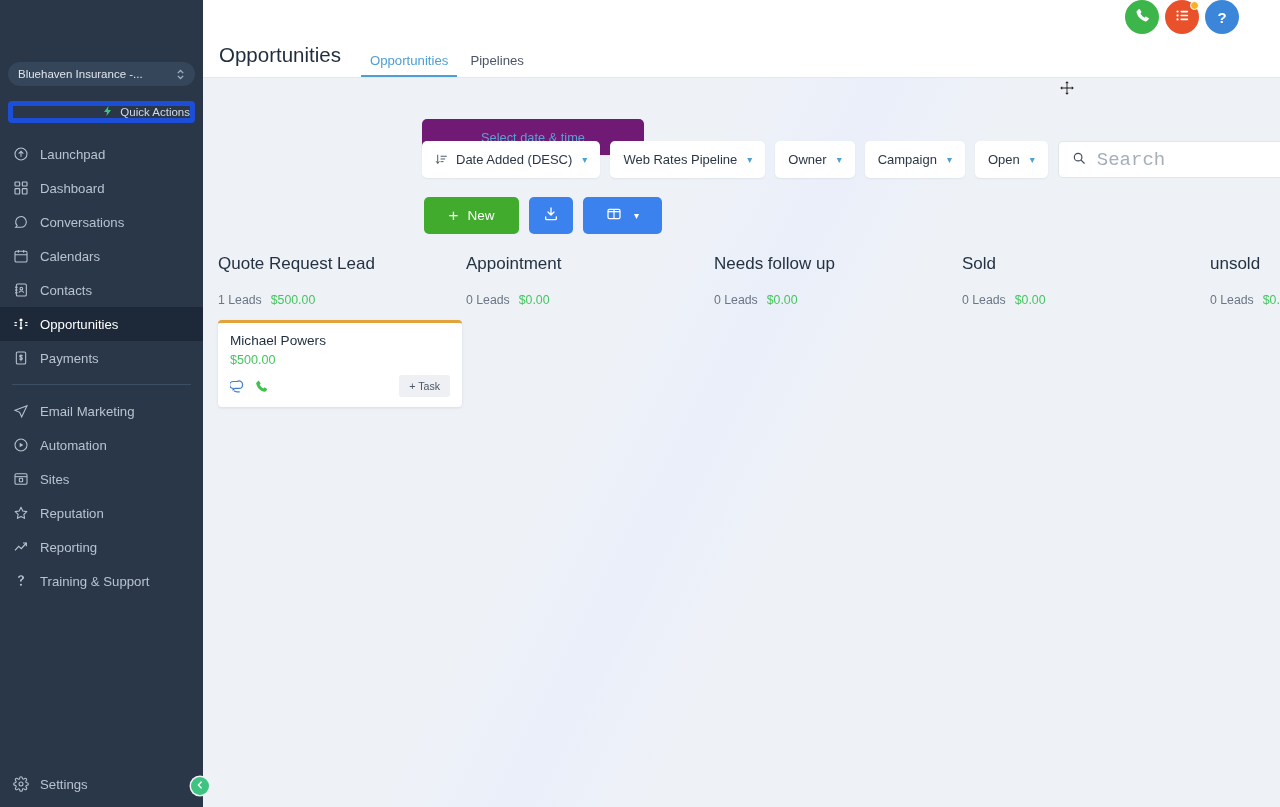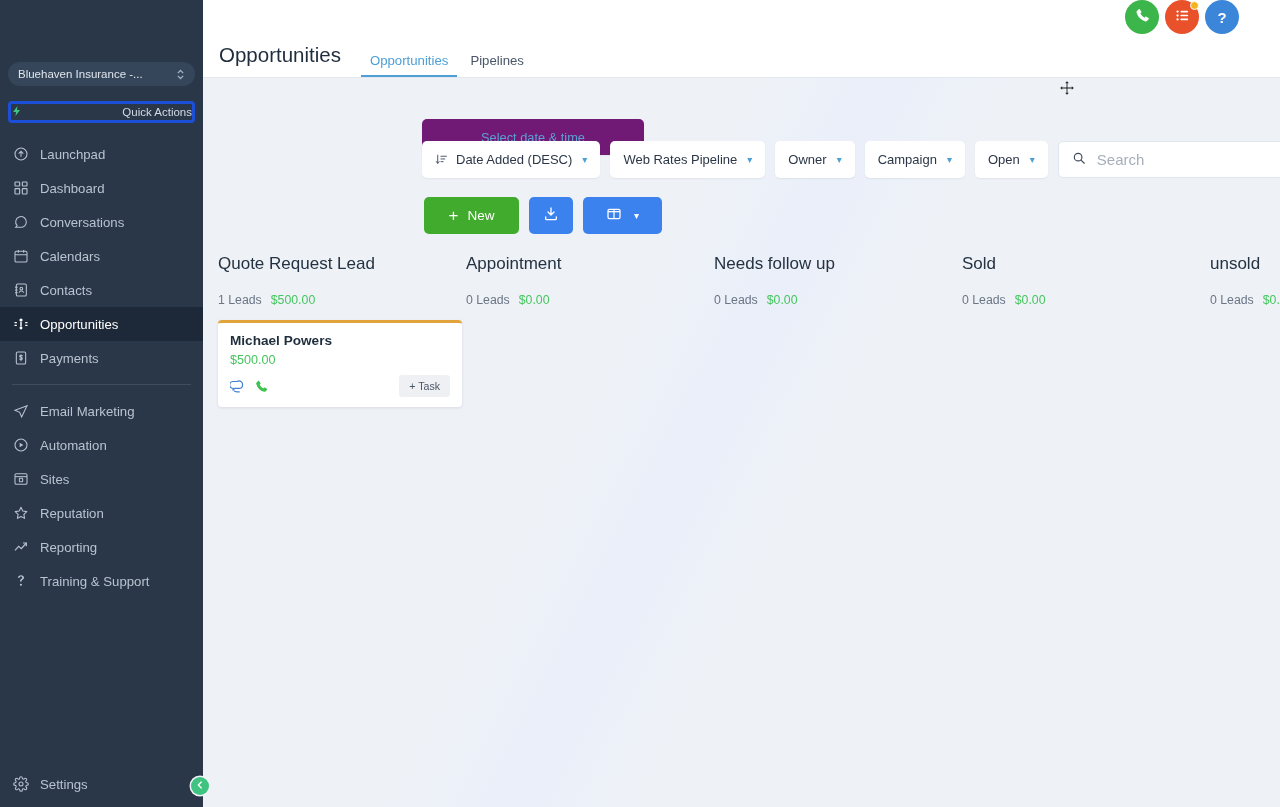--- a/index.html
+++ b/index.html
@@ -25,22 +25,22 @@
   }
   .ws-switcher .ws-name {
     flex: 1; white-space: nowrap; overflow: hidden; text-overflow: ellipsis;
   }
   .ws-switcher .ws-caret {
     display: flex; flex-direction: column; align-items: center;
     line-height: 5px; font-size: 8px; color: #9fb0c4;
   }
   .quick-actions {
     margin: 15px 8px 0 8px; height: 22px;
-    border: 3px solid #1d4ed8; border-radius: 4px;
-    display: flex; align-items: center; justify-content: space-between;
+    border: 5px solid #1d4ed8; border-radius: 4px;
+    display: flex; align-items: center; justify-content: flex-end;
     gap: 6px; font-size: 11.5px; color: #d3dae3; cursor: pointer;
   }
   .qa-bolt { color: #3fc380; font-size: 11px; line-height: 1; }
 
   .nav-list { margin-top: 14px; }
   .nav-item {
     display: flex; align-items: center; gap: 11px;
     height: 34px; padding-left: 12px;
     font-size: 13.2px; color: #b9c3d0; cursor: pointer;
     white-space: nowrap;
@@ -140,22 +140,22 @@
   }
   .fbtn .chev { color: #4d9fd6; font-size: 10px; margin-left: 2px; }
   .sort-icon { width: 13px; height: 13px; color: #4a5667; }
   .sort-icon svg { width: 13px; height: 13px; display: block; }
   .fbtn.search {
     width: 233px; border: 1px solid #e1e6ee; gap: 11px;
     box-shadow: none; cursor: text;
   }
   .fbtn.search svg { width: 14px; height: 14px; color: #3f4a5a; flex: 0 0 14px; }
   .fbtn.search input {
-    border: 0; outline: 0; font-size: 15px; background: transparent;
-    font-family: Liberation Sans, sans-serif; width: 100%; color: #ef4444;
+    border: 0; outline: 0; font-size: 19px; background: transparent;
+    font-family: Liberation Mono, monospace; width: 100%; color: #ef4444;
   }
   .fbtn.search input::placeholder { color: #a6aeba; }
 
   
   .action-row { position: absolute; left: 221px; top: 119px; display: flex; gap: 10px; }
   .abtn {
     height: 37px; border-radius: 5px; display: flex;
     align-items: center; justify-content: center; gap: 9px;
     color: #fff; font-size: 13.5px; cursor: pointer; padding: 0 16px;
   }
@@ -179,21 +179,21 @@
   .col-meta { margin-top: 18px; font-size: 12.3px; color: #6b7585; display: flex; gap: 9px; }
   .col-meta .amt { color: #46c55f; }
 
   .card {
     margin-top: 13px; width: 244px; background: #fff;
     border-radius: 4px; border-top: 3px solid #e2a33a;
     padding: 10px 12px 10px 12px;
     box-shadow: 0 1px 3px rgba(16,24,40,.10);
     cursor: pointer; position: relative;
   }
-  .card-name { font-size: 13.6px; font-weight: bold; color: #1f2d3d; }
+  .card-name { font-size: 13.6px; font-weight: normal; color: #1f2d3d; }
   .card-amt { margin-top: 5px; font-size: 12.6px; color: #46c55f; }
   .card-foot {
     margin-top: 8px; display: flex; align-items: center; gap: 9px; text-align: right;
   }
   .card-foot .ic { cursor: pointer; display: flex; }
   .card-foot .ic svg { width: 15px; height: 15px; display: block; }
   .ic.chat { color: #3f7fd0; }
   .ic.phone { color: #3fc14e; }
   .task-btn {
     margin-left: auto; background: #eff0f3; border-radius: 3px;

